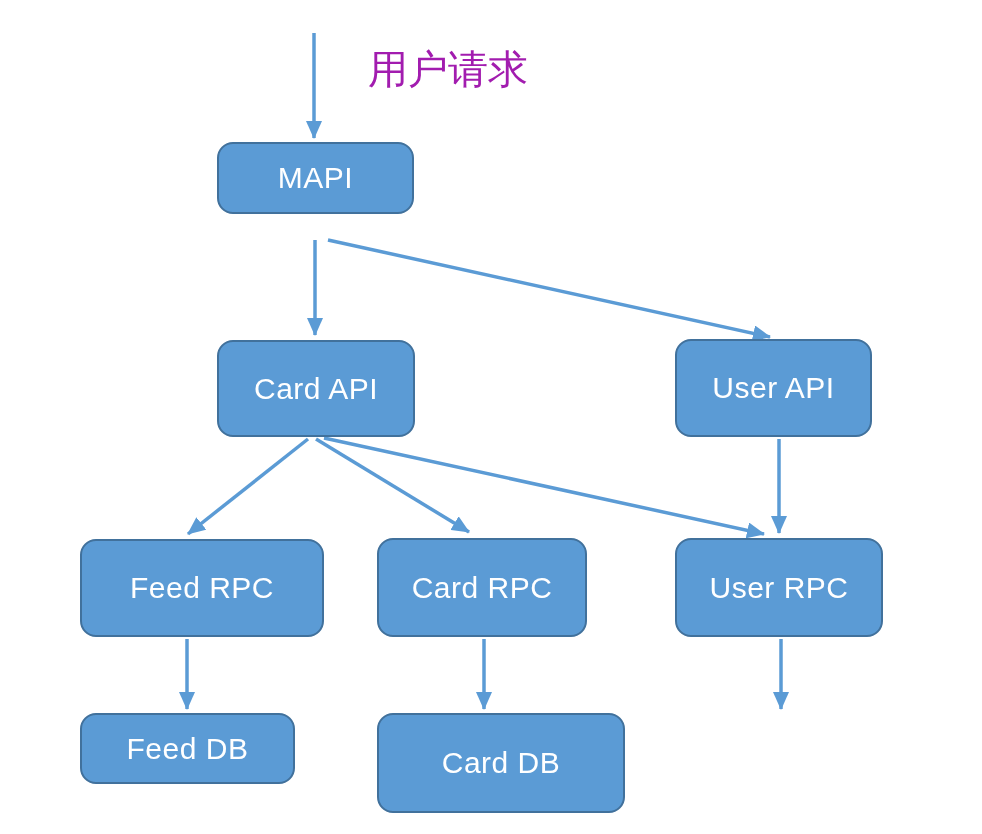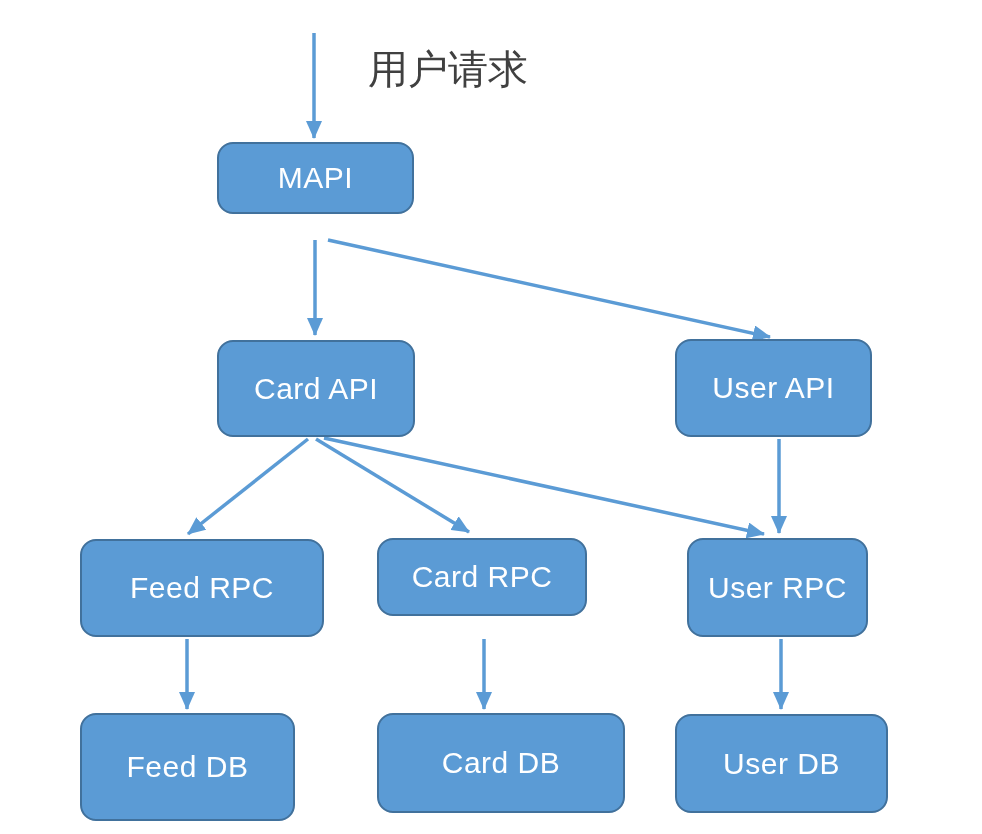--- a/index.html
+++ b/index.html
@@ -36,21 +36,21 @@
     color: #ffffff;
     font-size: 30px;
     letter-spacing: 0.5px;
     white-space: nowrap;
   }
   .request-label {
     position: absolute;
     left: 368px;
     top: 42px;
     font-size: 40px;
-    color: #404040;
+    color: #a21caf;
     white-space: nowrap;
   }
 </style>
 </head>
 <body>
 
 <div class="canvas">
 
   <svg class="edges-layer" width="982" height="834" viewBox="0 0 982 834" xmlns="http://www.w3.org/2000/svg">
     <defs>
@@ -82,33 +82,30 @@
   </div>
 
   <div class="node" style="left:675px; top:339px; width:197px; height:98px;">
     <span>User API</span>
   </div>
 
   <div class="node" style="left:80px; top:539px; width:244px; height:98px;">
     <span>Feed RPC</span>
   </div>
 
-  <div class="node" style="left:377px; top:538px; width:210px; height:78px;">
+  <div class="node" style="left:377px; top:538px; width:210px; height:99px;">
     <span>Card RPC</span>
   </div>
 
-  <div class="node" style="left:675px; top:538px; width:181px; height:99px;margin-left:12px;">
+  <div class="node" style="left:675px; top:538px; width:208px; height:99px;">
     <span>User RPC</span>
   </div>
 
-  <div class="node" style="left:80px; top:713px; width:215px; height:108px;">
+  <div class="node" style="left:80px; top:713px; width:215px; height:71px;">
     <span>Feed DB</span>
   </div>
 
   <div class="node" style="left:377px; top:713px; width:248px; height:100px;">
     <span>Card DB</span>
   </div>
 
-  <div class="node" style="left:675px; top:714px; width:213px; height:99px;">
-    <span>User DB</span>
-  </div>
 
 </div>
 
 </body></html>

